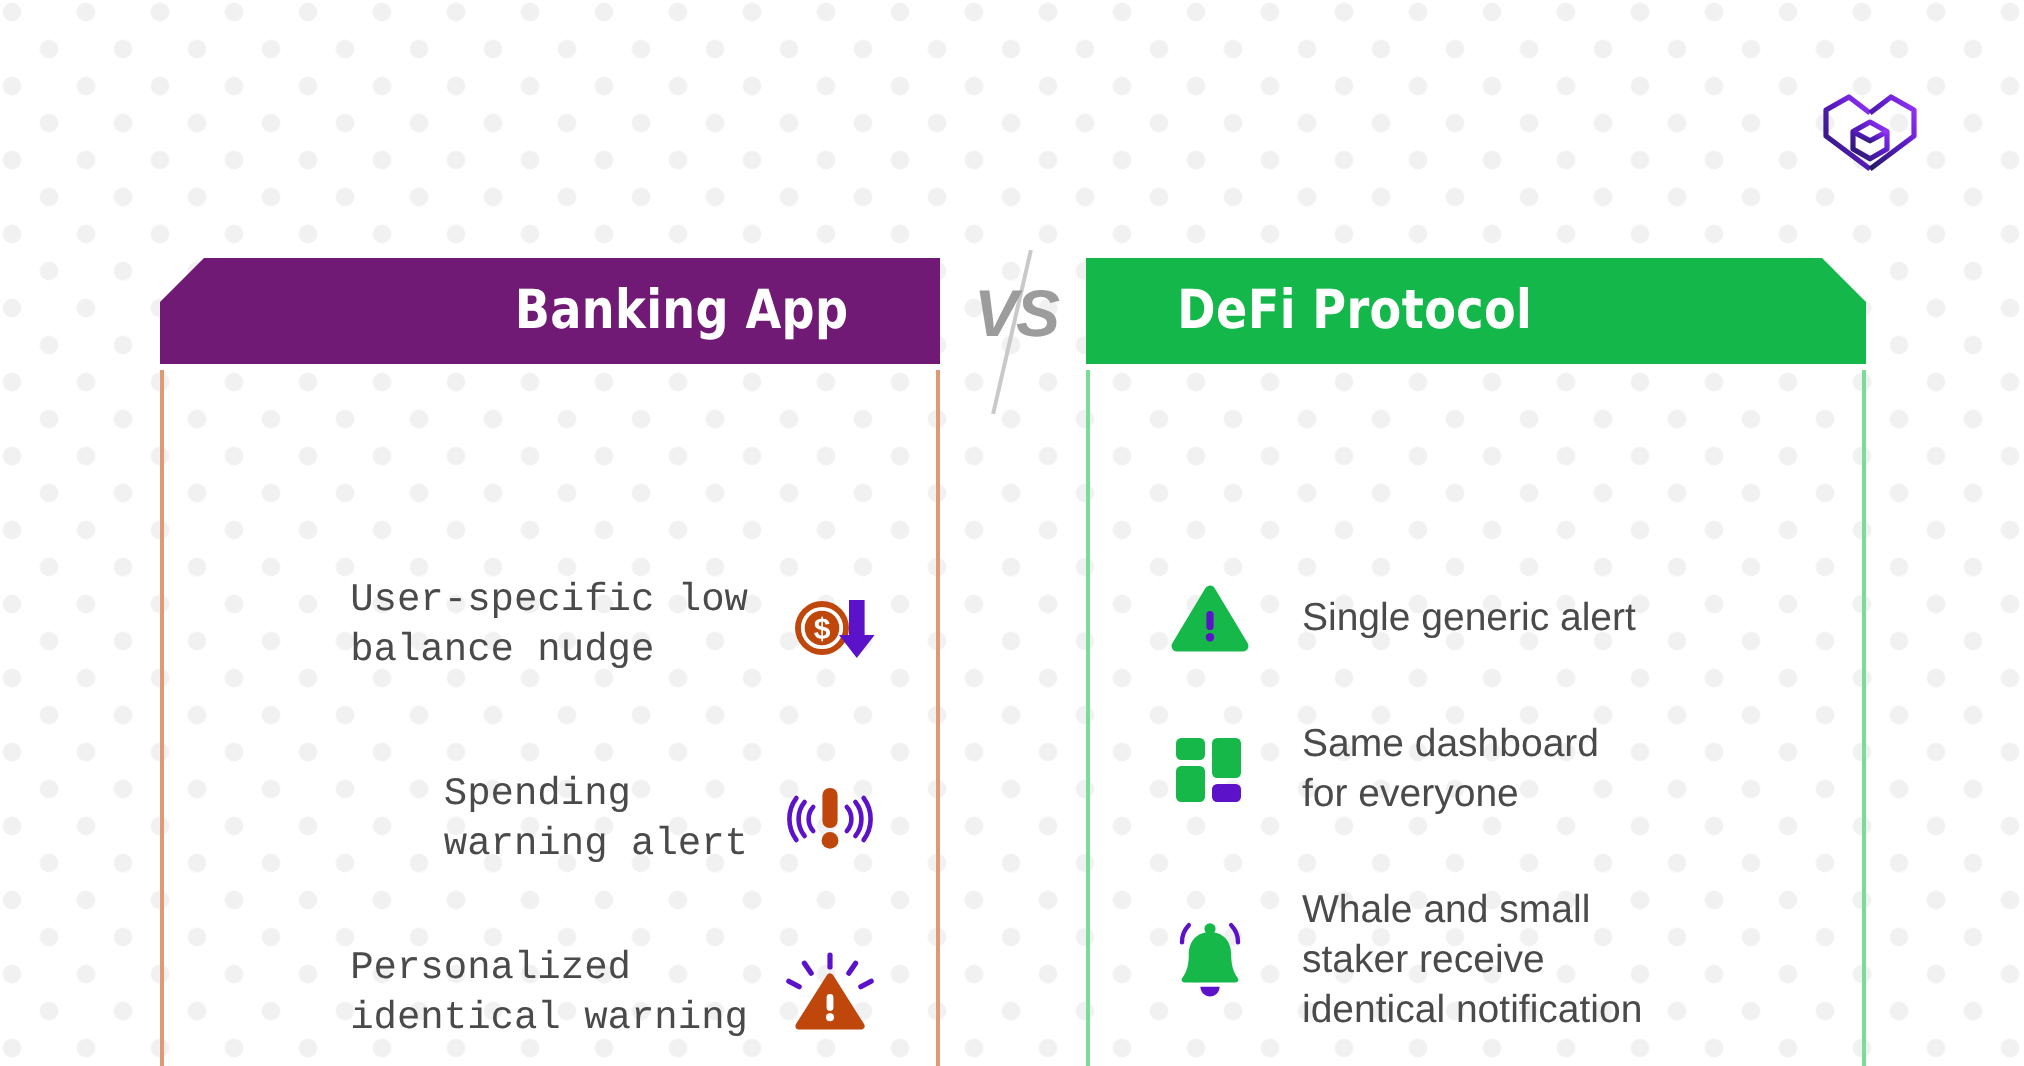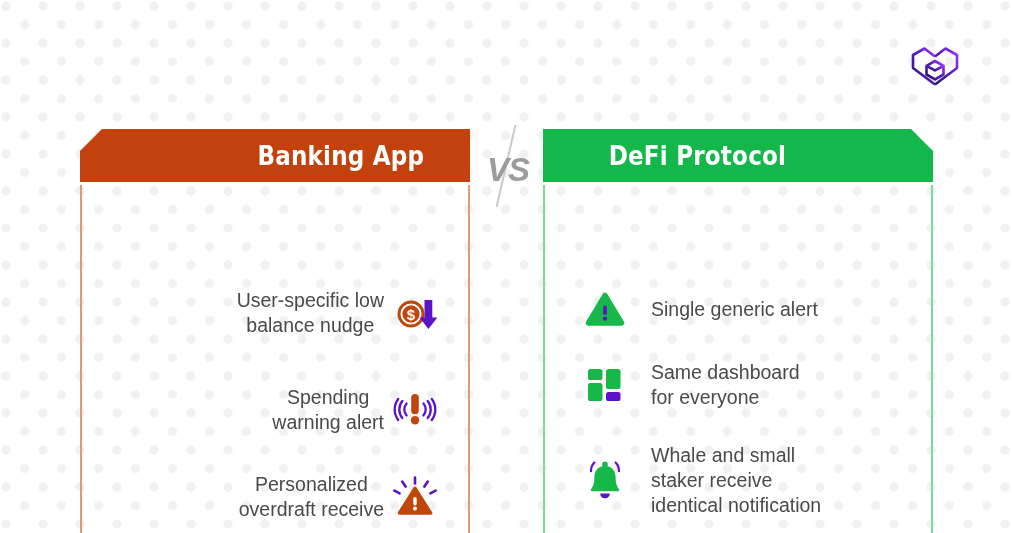--- a/index.html
+++ b/index.html
@@ -30,51 +30,51 @@
     box-sizing:border-box;background:transparent;
   }
   #panel-left  .panel-body{border-left:2px solid #e09a72;border-right:2px solid #e09a72;}
   #panel-right .panel-body{border-left:2px solid #79dd99;border-right:2px solid #79dd99;padding-left:16px;}
 
   .panel-header{
     position:absolute;left:0;top:0;width:100%;height:53px;
     display:flex;align-items:center;box-sizing:border-box;
   }
   #panel-left .panel-header{
-    background:#c2410c;justify-content:flex-end;padding-right:41px;
+    background:#701a75;justify-content:flex-end;padding-right:41px;
     clip-path:polygon(22px 0, 100% 0, 100% 100%, 0 100%, 0 22px);
   }
   #panel-right .panel-header{
-    background:#14b84a;justify-content:flex-start;padding-left:61px;
+    background:#14b84a;justify-content:flex-start;padding-left:41px;
     clip-path:polygon(0 0, calc(100% - 22px) 0, 100% 22px, 100% 100%, 0 100%);
   }
   .panel-title{
     color:#ffffff;font-size:27px;font-weight:bold;letter-spacing:.2px;
     font-family:"DejaVu Sans Condensed","Liberation Sans Narrow","Liberation Sans",sans-serif;
     transform:scaleX(.95);transform-origin:center;white-space:nowrap;
   }
 
   
   #vs-divider{position:absolute;left:475px;top:124px;width:66px;height:84px;}
   #vs-slash{position:absolute;left:30px;top:0;width:2px;height:84px;
     background:#c9c9c9;transform:rotate(13deg);transform-origin:center;}
   #vs-text{
-    position:absolute;left:0;top:27px;width:66px;text-align:center;
+    position:absolute;left:0;top:14px;width:66px;text-align:center;
     color:#9c9c9c;font-size:33px;font-weight:bold;font-style:italic;
     font-family:"Liberation Sans","DejaVu Sans",sans-serif;letter-spacing:-1px;
   }
 
   
   .row{position:absolute;display:flex;align-items:center;}
   .row-text{font-size:19.5px;color:#4a4a4a;line-height:25px;white-space:pre-line;}
   .row-icon{width:46px;height:46px;flex:none;}
 
   
   #panel-left .row{right:30px;}
-  #panel-left .row-text{text-align:center;margin-right:8px;}
+  #panel-left .row-text{text-align:left;margin-right:18px;font-family:Liberation Mono, monospace;}
   #l-row-0{top:103px;}
   #l-row-1{top:200px;}
   #l-row-2{top:287px;}
 
   
   #panel-right .row{left:37px;}
   #panel-right .row-text{text-align:left;margin-left:23px;}
   #r-row-0{top:101px;}
   #r-row-1{top:175px;}
   #r-row-2{top:258px;}
@@ -133,21 +133,21 @@
             <path d="M31.4 16.5 a9 9 0 0 1 0 12"></path>
             <path d="M35.7 14 a13.5 13.5 0 0 1 0 17"></path>
             <path d="M39.8 12 a17.5 17.5 0 0 1 0 21"></path>
           </g>
         </svg>
       </div>
     </div>
 
     <div class="row" id="l-row-2">
       <div class="row-text">Personalized
-overdraft receive</div>
+identical warning</div>
       <div class="row-icon">
         <svg viewBox="0 0 46 46" width="46" height="46">
           <path d="M23 14.5 L38.5 39 H7.5 Z" fill="#c0470b" stroke="#c0470b" stroke-width="3.6" stroke-linejoin="round"></path>
           <rect x="21.3" y="23" width="3.4" height="8.4" rx="1.7" fill="#ffffff"></rect>
           <circle cx="23" cy="34.6" r="2" fill="#ffffff"></circle>
           <g stroke="#5b12c9" stroke-width="2.6" stroke-linecap="round">
             <path d="M23 9.5 V3.6"></path>
             <path d="M13.6 12.6 L10.2 7.6"></path>
             <path d="M32.4 12.6 L35.8 7.6"></path>
             <path d="M7.6 19.4 L2.4 16.6"></path>

